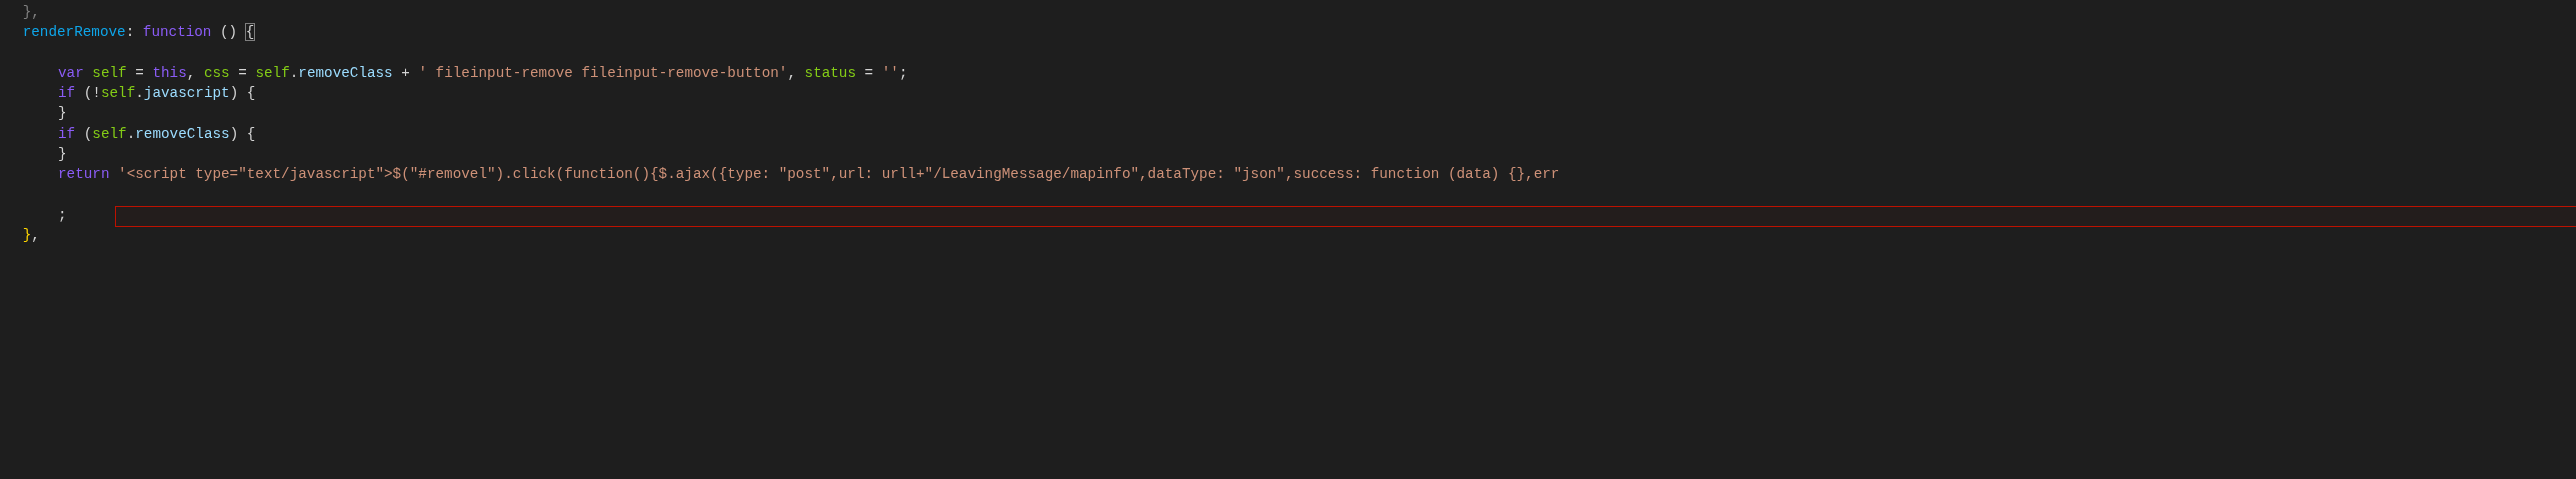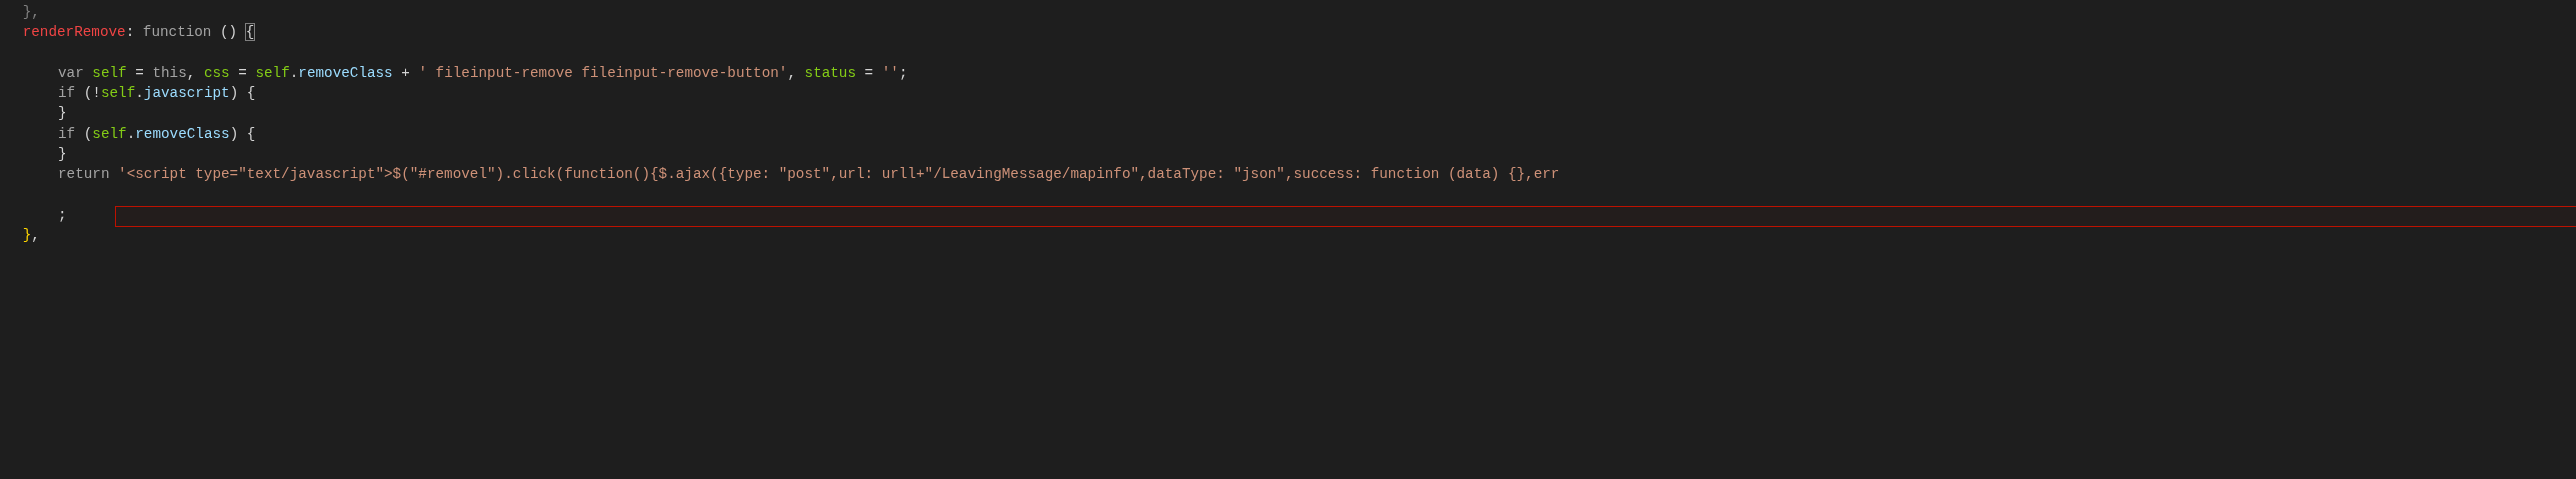--- a/index.html
+++ b/index.html
@@ -21,22 +21,22 @@
     white-space: pre;
     position: relative;
   }
   .guide {
     border-left: 0.9px solid #404040;
     display: inline-block;
     width: 0;
     margin-right: 0;
   }
   
-  .t-method   { color: #ef4444; }    
-  .t-kw       { color: #a3a3a3; text-align: right; }
+  .t-method   { color: #0ea5e9; }    
+  .t-kw       { color: #8b5cf6; text-align: right; }
   .t-punct    { color: #d4d4d4; }
   .t-op       { color: #d4d4d4; }
   .t-str      { color: #ce9178; font-family: Liberation Mono, monospace; }
   .t-brace    { color: #d4d4d4; }
   .t-bracey   { color: #ffd700; }    
   .t-self     { color: #84cc16; }
   .t-prop     { color: #9cdcfe; }
   .t-gray     { color: #808080; }
 
   .cursor-box {

